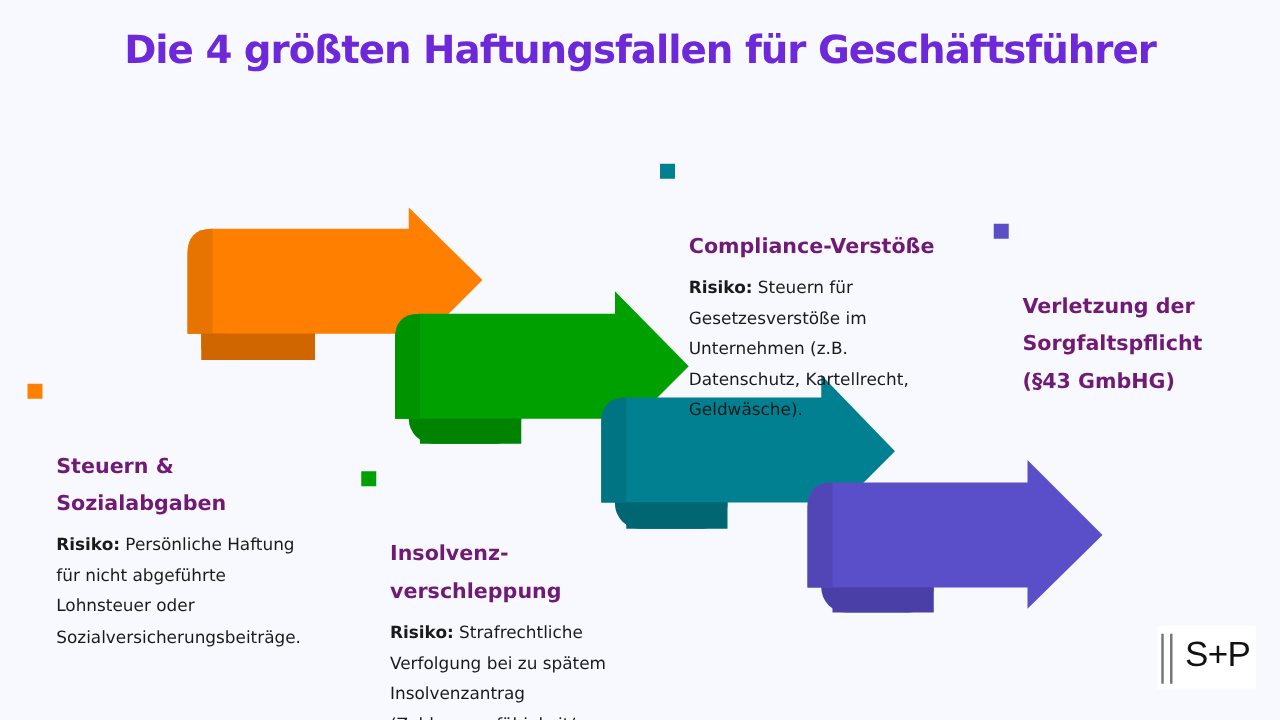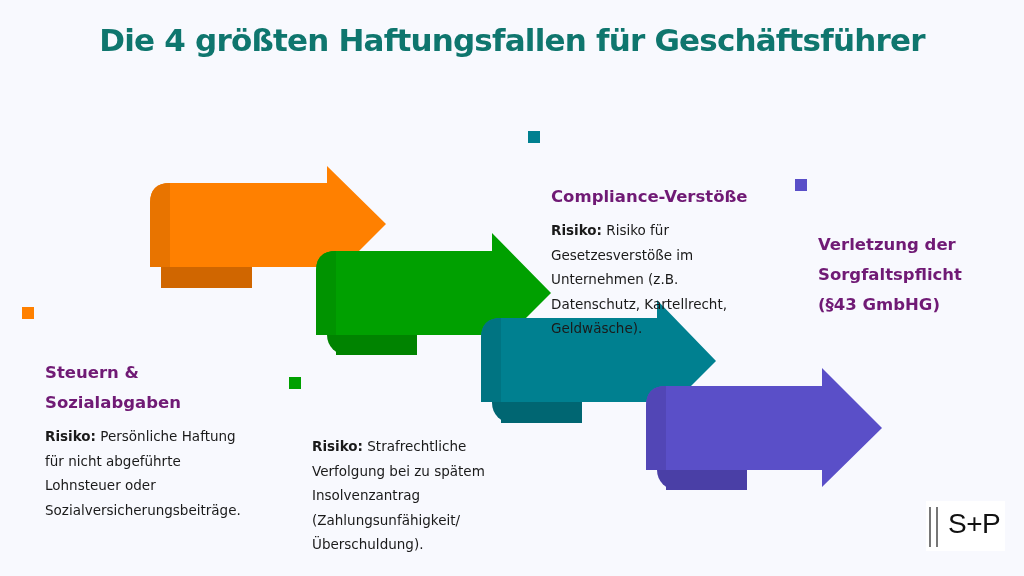--- a/index.html
+++ b/index.html
@@ -6,21 +6,21 @@
   body {
     width:1024px; height:576px; overflow:hidden;
     background:#F8F9FE;
     position:relative;
     font-family: "DejaVu Sans", sans-serif;
     color:#111;
   }
   .title {
     position:absolute; left:0; top:22px; width:1024px;
     text-align:center; font-size:31px; font-weight:bold;
-    letter-spacing:-0.8px; color:#0f766e;
+    letter-spacing:-0.8px; color:#6d28d9;
   }
   svg.arrows { position:absolute; left:0; top:0; }
   .block { position:absolute; }
   .head {
     position:relative; font-weight:bold; font-size:16.5px; line-height:30px;
     padding-left:23px; color:#701a75; white-space:pre-line;
   }
   .sq {
     position:absolute; left:0; top:9px; width:12px; height:12px;
   }
@@ -84,34 +84,36 @@
   </div>
   <div class="body"><b>Risiko:</b><span> Persönliche Haftung
 für nicht abgeführte
 Lohnsteuer oder
 Sozialversicherungsbeiträge.</span></div>
 </div>
 
 <div class="block" style="left:289px; top:368px; width:230px;">
   <div class="head">
     <span class="sq" style="background:#00A000;"></span>
+    <span>Insolvenz-
+verschleppung</span>
   </div>
   <div class="body"><b>Risiko:</b><span> Strafrechtliche
 Verfolgung bei zu spätem
 Insolvenzantrag
 (Zahlungsunfähigkeit/
 Überschuldung).</span></div>
 </div>
 
 <div class="block" style="left:528px; top:122px; width:250px;">
   <div class="head">
     <span class="sq" style="background:#008090;"></span>
     <span>Compliance-Verstöße</span>
   </div>
-  <div class="body"><b>Risiko:</b><span> Risiko für
+  <div class="body"><b>Risiko:</b><span> Steuern für
 Gesetzesverstöße im
 Unternehmen (z.B.
 Datenschutz, Kartellrecht,
 Geldwäsche).</span></div>
 </div>
 
 <div class="block" style="left:795px; top:170px; width:260px;">
   <div class="head">
     <span class="sq" style="background:#5A4FC8;"></span>
     <span>Verletzung der

